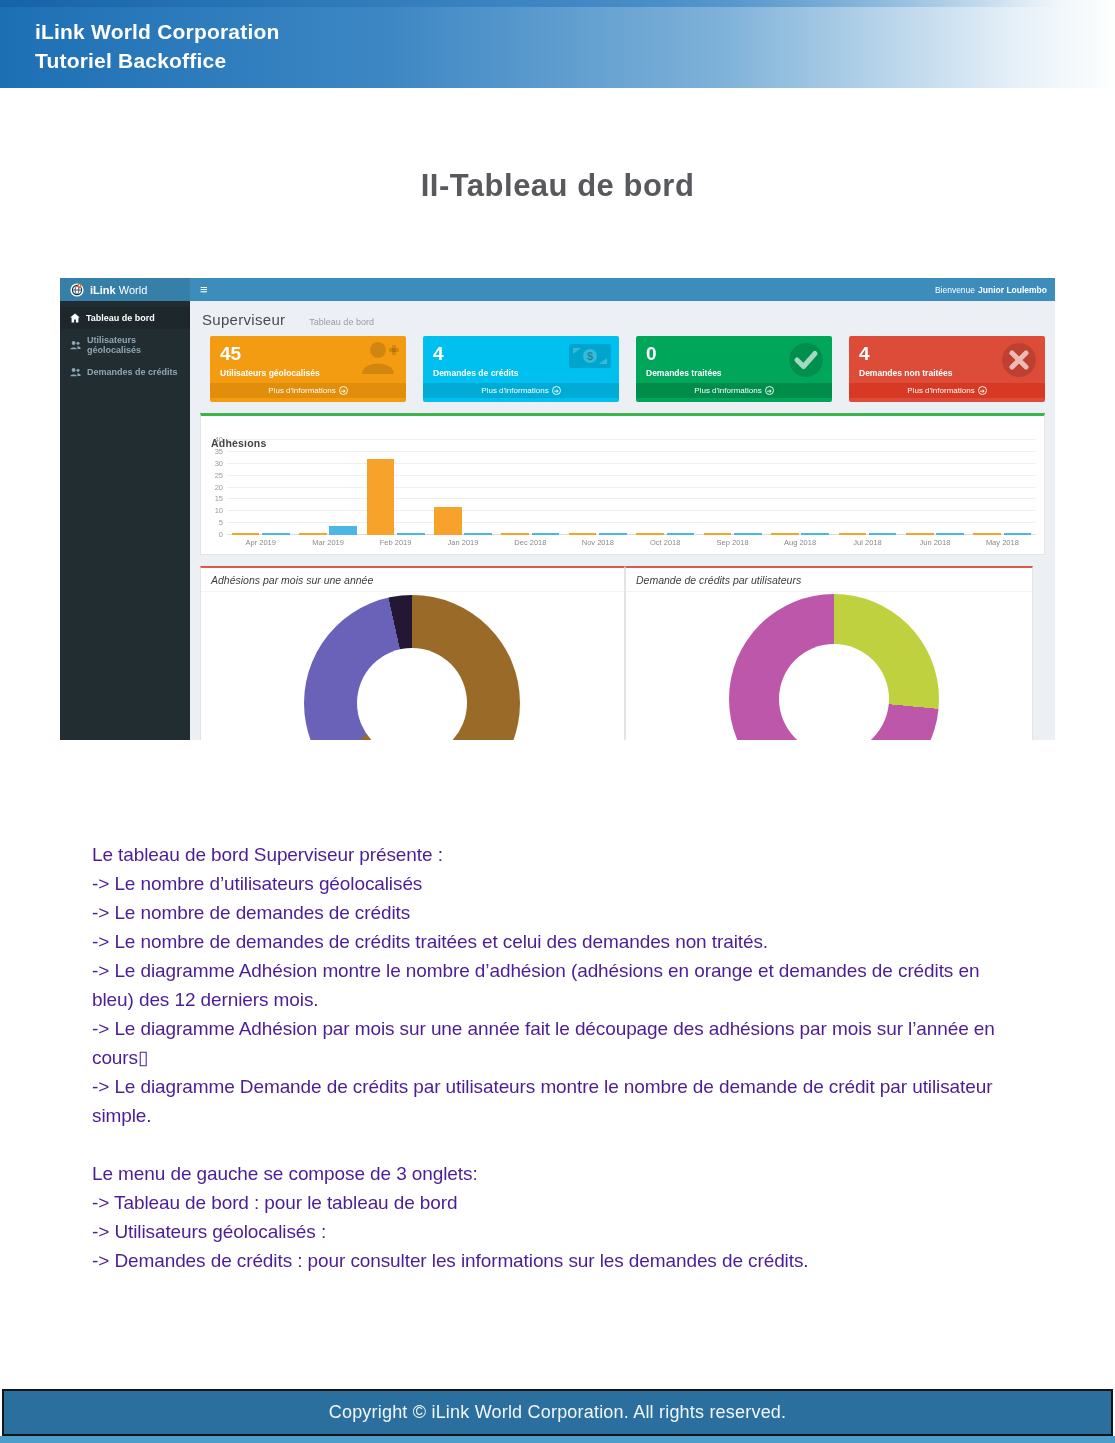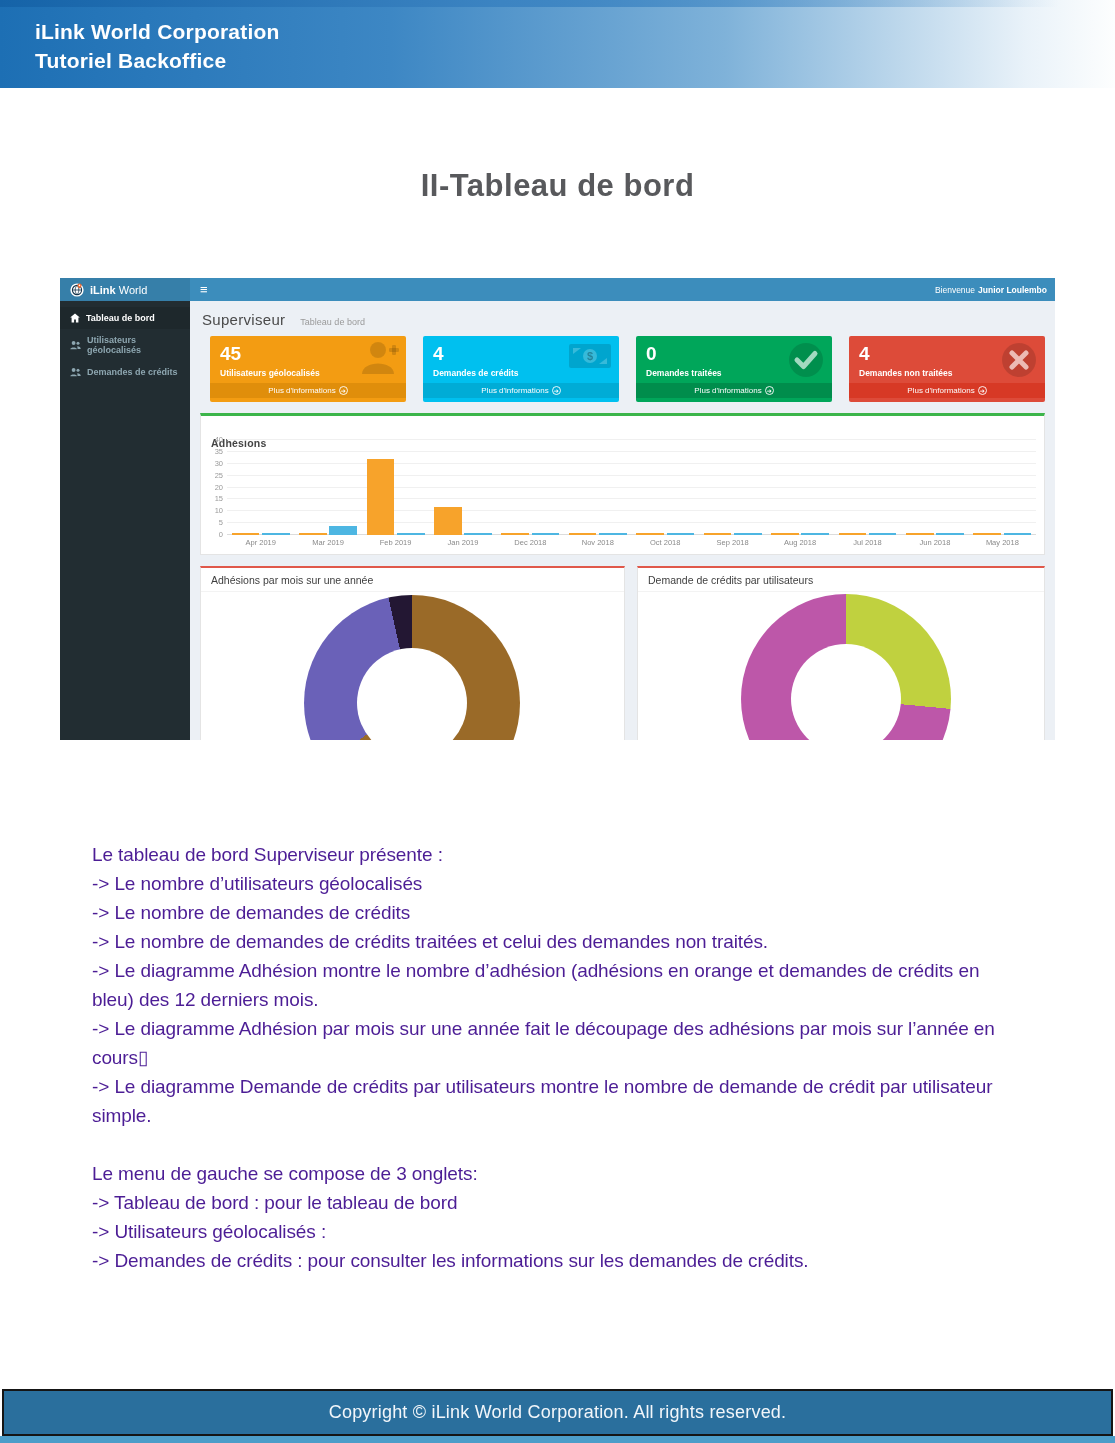--- a/index.html
+++ b/index.html
@@ -45,21 +45,21 @@
     color:#fff; font-size:8.5px; gap:3px; }
   .welcome b { font-weight:bold; }
 
   .sidebar { position:absolute; left:0; top:23px; width:130px; height:439px; background:#222d32; padding-top:6px; }
   .side-item { display:flex; align-items:center; gap:6px; padding:6px 10px; font-size:9px; font-weight:bold;
     color:#8da6b0; cursor:pointer; }
   .side-item.active { color:#fff; background:#1e282c; }
   .side-item svg { flex:0 0 auto; }
 
   .content { position:absolute; left:130px; top:23px; width:865px; height:439px; background:#ecf0f5; padding:8px 10px; }
-  .hgroup { display:flex; align-items:baseline; gap:15px; margin:2px 0 8px 2px; }
+  .hgroup { display:flex; align-items:baseline; gap:24px; margin:2px 0 8px 2px; }
   .hgroup .h1 { font-size:15px; color:#4a4a4a; font-weight:normal; letter-spacing:.3px; }
   .hgroup .h2 { font-size:9px; color:#9a9a9a; }
 
   .cards { display:flex; gap:17px; }
   .card { position:relative; flex:1; height:66px; border-radius:2px; color:#fff; overflow:hidden; }
   .card .num { font-size:19px; font-weight:bold; padding:7px 0 0 10px; }
   .card .lbl { font-size:8.5px; font-weight:bold; padding:3px 0 0 10px; }
   .card .bigicon { position:absolute; right:6px; top:4px; opacity:.85; }
   .card .card-footer { position:absolute; left:0; right:0; bottom:4px; height:15px;
     display:flex; align-items:center; justify-content:center; gap:3px; font-size:8px; color:#fdfdfd; cursor:pointer; }
@@ -72,21 +72,21 @@
   .plotwrap { position:absolute; left:26px; right:8px; top:24px; height:95px; }
   .gridline { position:absolute; left:0; right:0; height:1px; background:#f0f0f0; }
   .gridline.base { background:#dcdcdc; }
   .ylab { position:absolute; left:-22px; width:18px; text-align:right; font-size:7.5px; color:#9a9a9a; transform:translateY(4px); }
   .groups { position:absolute; inset:0; display:flex; }
   .group { flex:1; position:relative; }
   .bar { position:absolute; bottom:0; }
   .xlabels { position:absolute; left:26px; right:8px; top:122px; display:flex; }
   .xlabels span { flex:1; text-align:center; font-size:7.5px; color:#8a8a8a; }
 
-  .donut-row { display:flex; gap:12px; margin-top:11px; height:184px; }
+  .donut-row { display:flex; margin-top:11px; height:184px;font-style:italic; }
   .dbox { background:#fff; border:1px solid #e4e4e4; border-top:2px solid #e0584a; position:relative; overflow:hidden; }
   .dbox .dtitle { font-size:10.5px; color:#3e3e3e; padding:6px 10px 5px 10px; border-bottom:1px solid #f3f3f3; }
   .dbox-left { width:425px; }
   .dbox-right { width:408px; }
   .donut { position:absolute; border-radius:50%; }
   .donut::after { content:""; position:absolute; left:50%; top:50%; width:110px; height:110px;
     margin:-55px 0 0 -55px; background:#fff; border-radius:50%; }
   .donut-1 { width:216px; height:216px; left:103px; top:27px; }
   .donut-2 { width:210px; height:210px; left:103px; top:26px; }
 </style>

